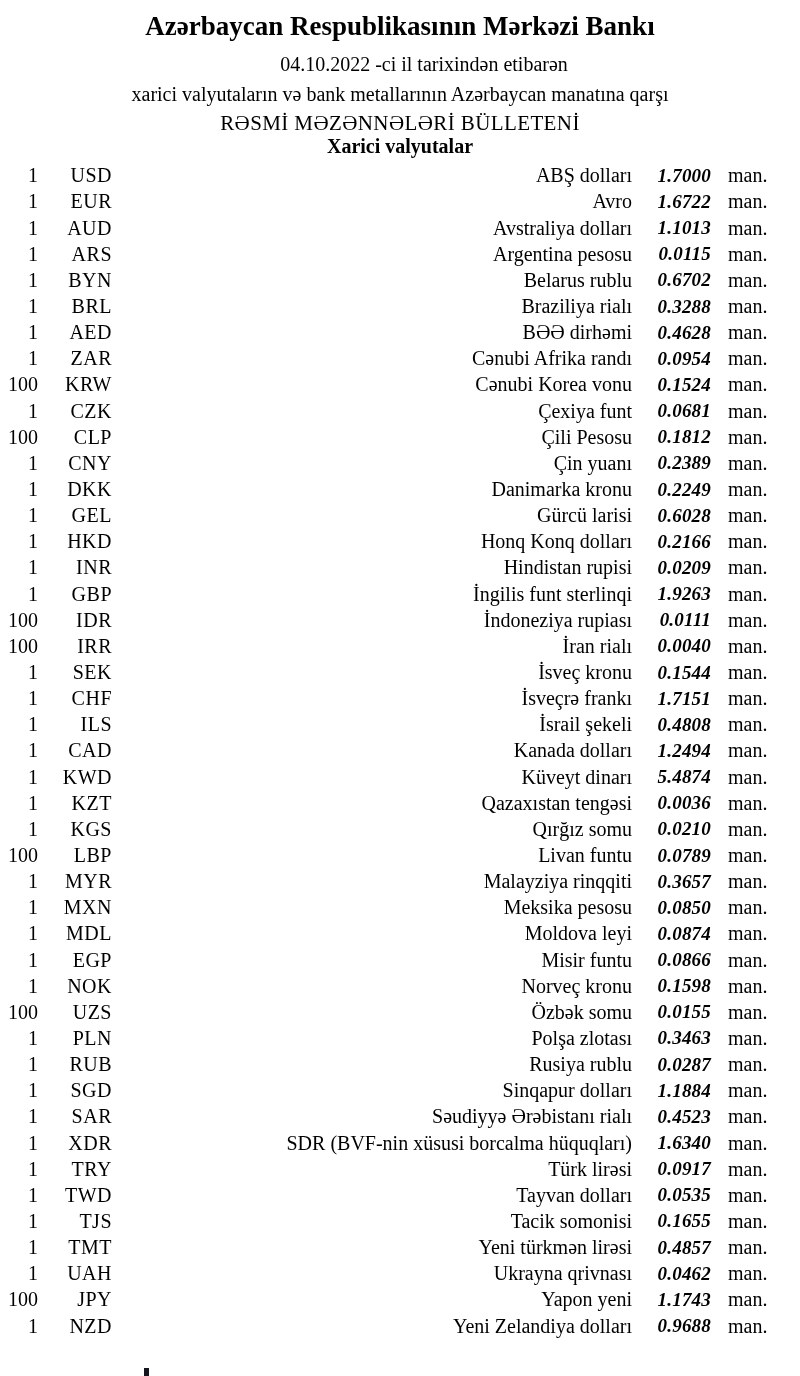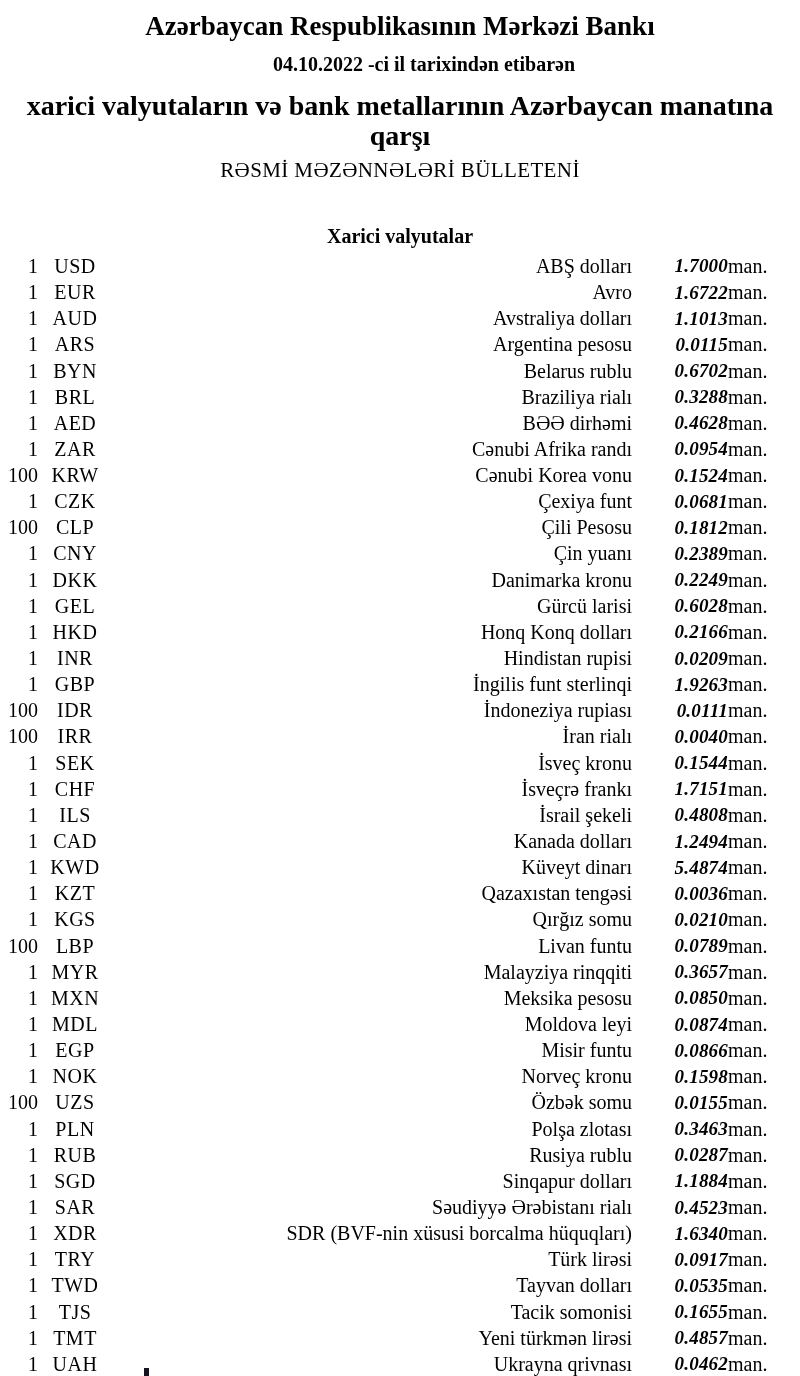--- a/index.html
+++ b/index.html
@@ -10,47 +10,47 @@
     font-family: "Liberation Serif", serif;
     color: #000000;
   }
   .doc { position: relative; width: 800px; height: 1376px; }
 
   .header { text-align: center; padding-top: 12px; }
   .title {
     font-size: 27px; font-weight: bold; margin: 0; line-height: 1.1;
   }
   .date-line {
-    font-size: 20px; font-weight: bold; margin-top: 11px; line-height: 1.1; padding-left: 48px;
+    font-size: 20px; font-weight: normal; margin-top: 11px; line-height: 1.1; padding-left: 48px;
   }
   .subject-line {
-    font-size: 28px; font-weight: bold; margin-top: 16px; line-height: 1.1;
+    font-size: 20px; font-weight: normal; margin-top: 8px; line-height: 1.1;
   }
   .bulletin-line {
     font-size: 21px; font-weight: normal; margin-top: 7px; line-height: 1.1;
     letter-spacing: 0.4px;
   }
   .section-title {
     text-align: center; font-size: 20px; font-weight: bold;
-    margin-top: 43px; margin-bottom: 6px; line-height: 1.1;
+    margin-bottom: 6px; line-height: 1.1;
   }
 
   .rates-table { padding-right: 30px; }
   .row {
     display: grid;
     grid-template-columns: 38px 74px 1fr 96px 42px;
     height: 26.15px;
     align-items: center;
     font-size: 20px;
   }
   .qty  { text-align: right; }
-  .code { text-align: center; letter-spacing: 0.5px; }
+  .code { text-align: right; letter-spacing: 0.5px; }
   .name { text-align: right; white-space: nowrap; }
   .rate {
-    text-align: right; 
+    text-align: right; padding-right: 17px;
     font-weight: bold; font-style: italic; font-size: 19px;
     letter-spacing: 0.2px;
   }
   .unit { text-align: left; }
 
   .cutoff-mark {
     position: absolute; left: 144px; top: 1368px;
     width: 5px; height: 8px; background: #15151f;
   }
 </style>

